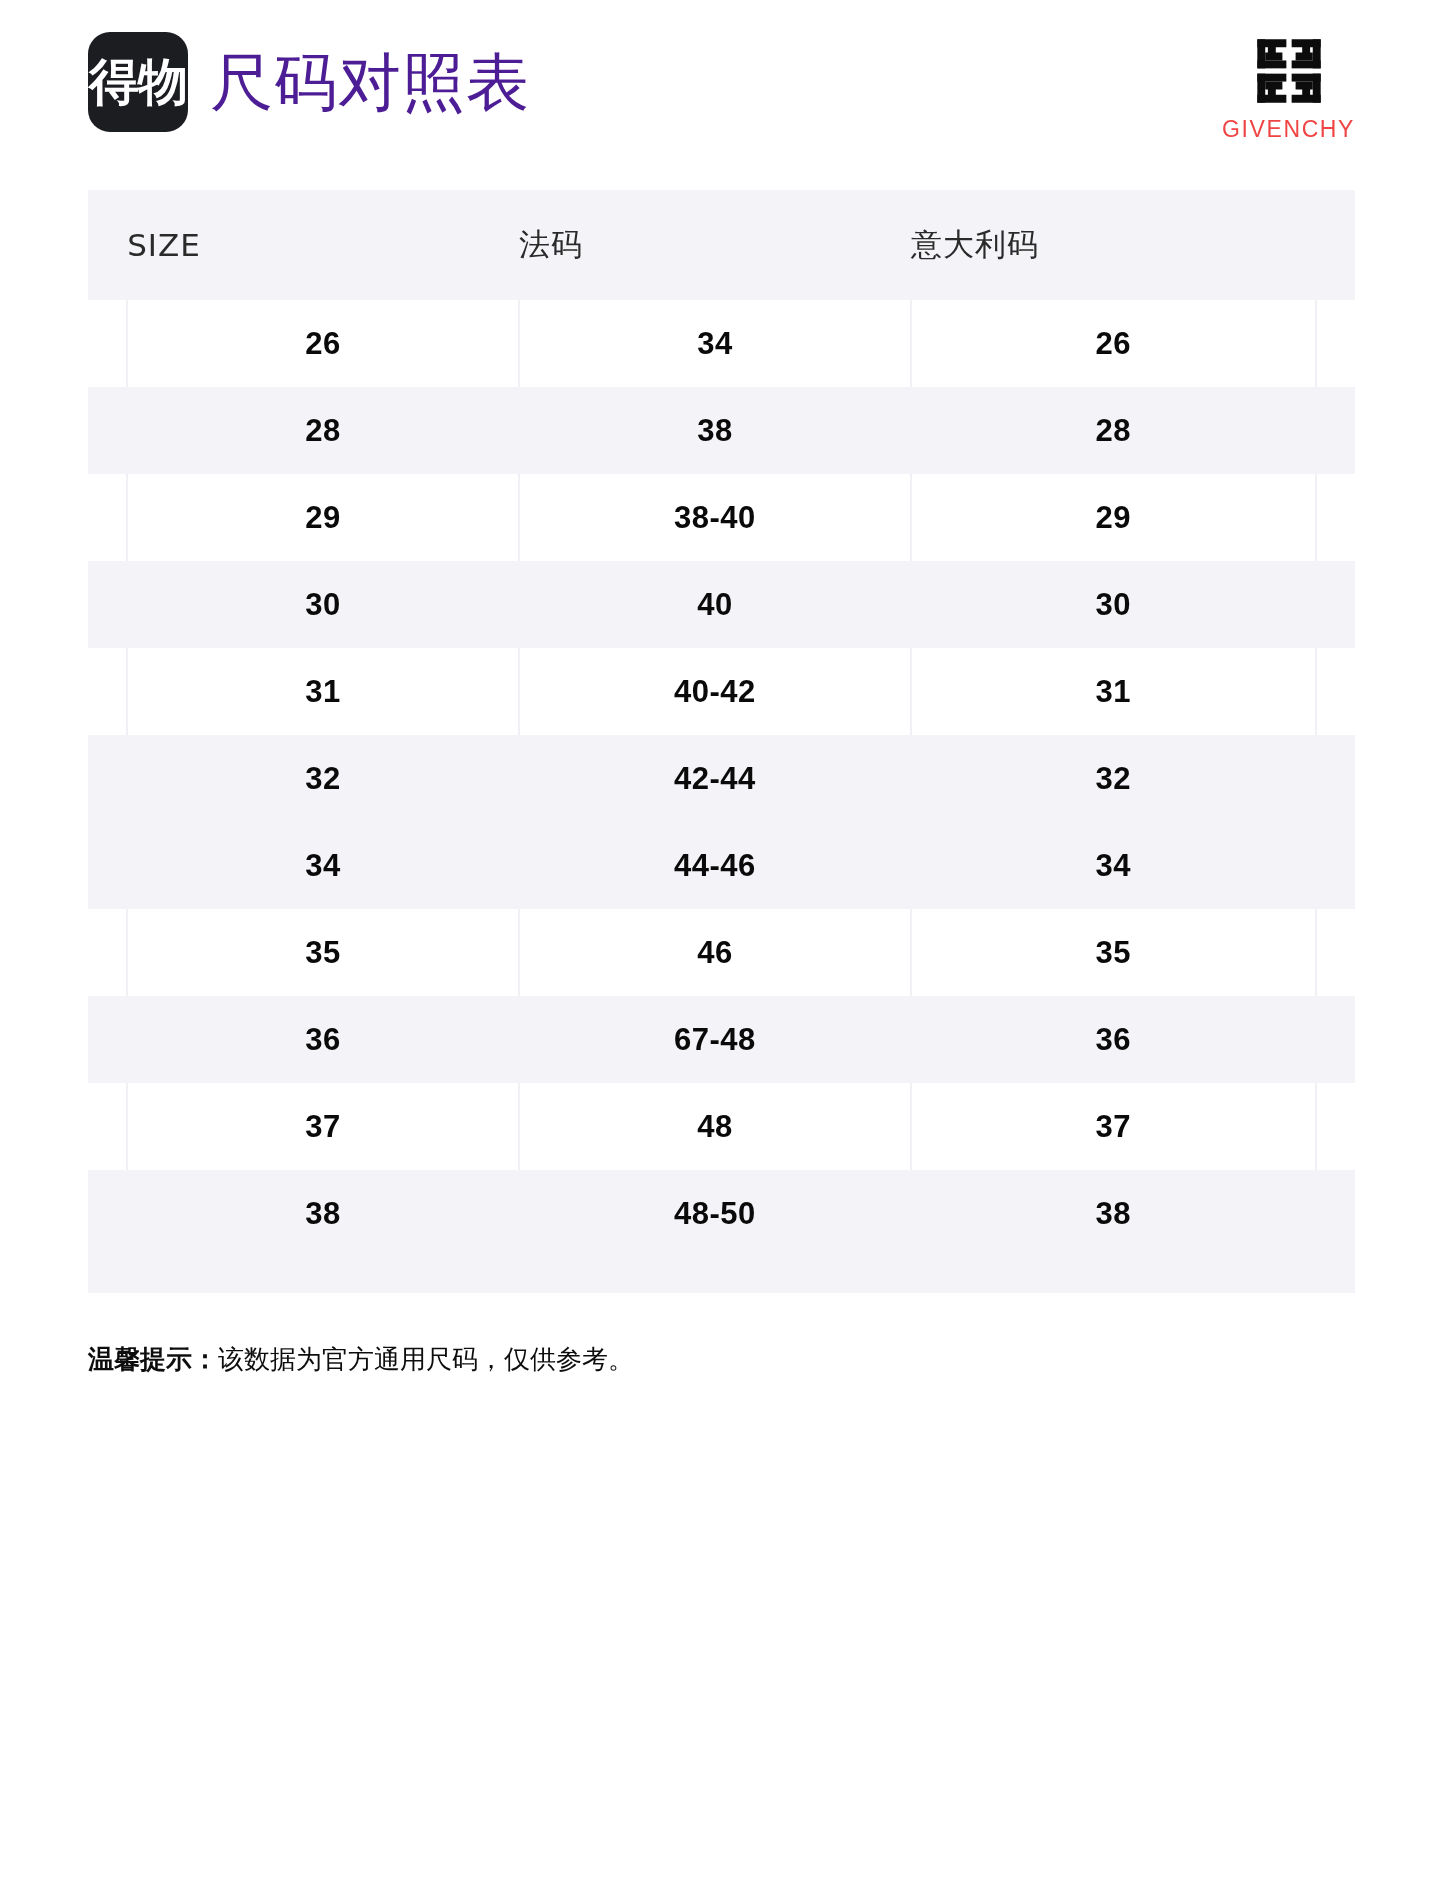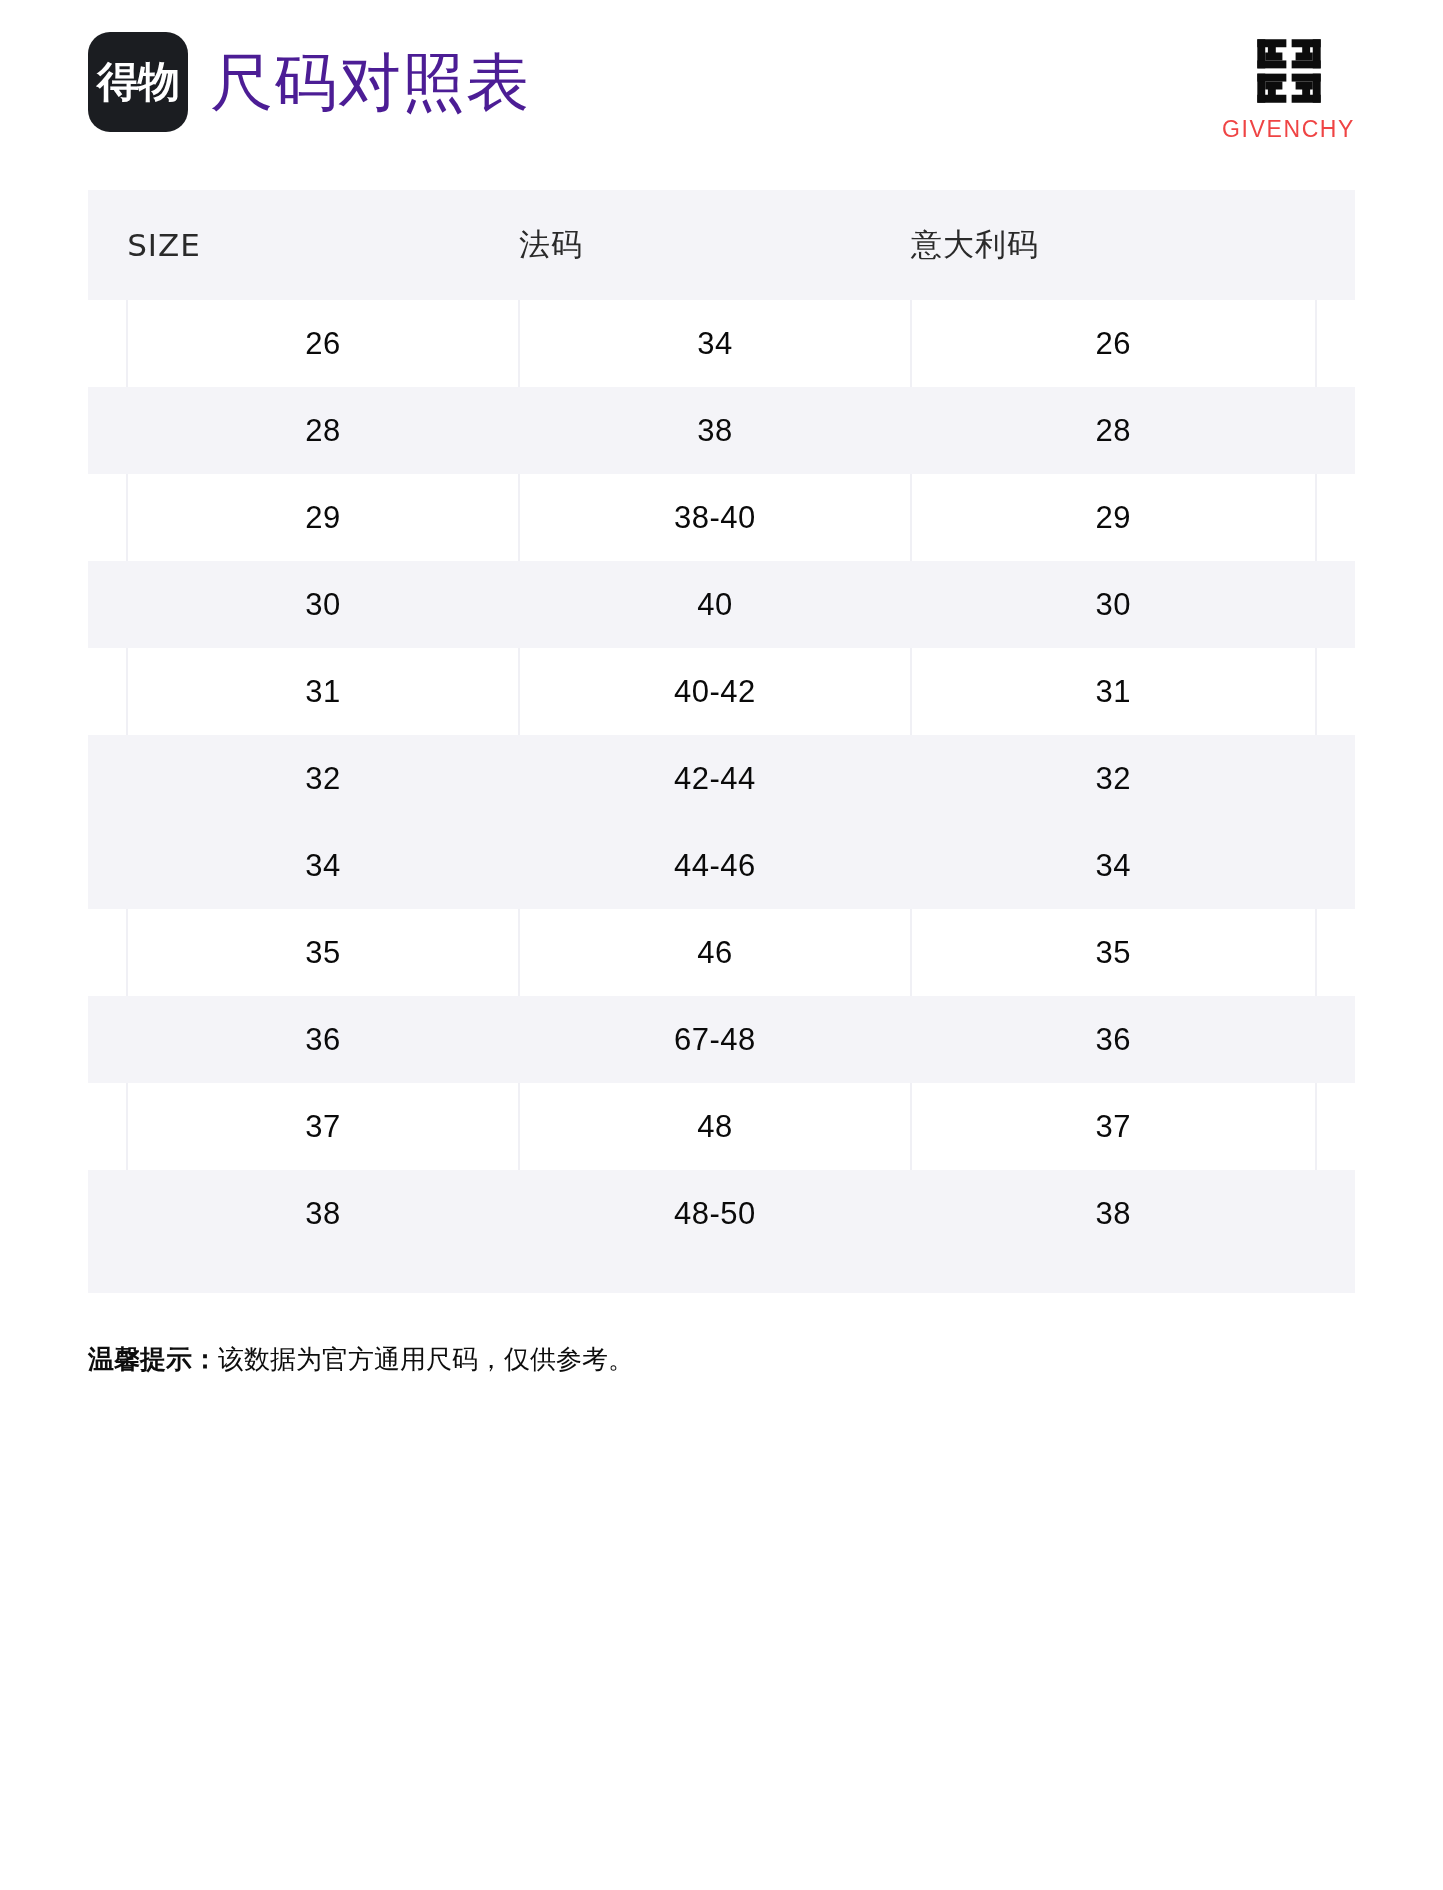--- a/index.html
+++ b/index.html
@@ -45,21 +45,21 @@
     background: #1b1d21;
     border-radius: 22px;
     display: flex;
     align-items: center;
     justify-content: center;
     flex: 0 0 auto;
   }
 
   .dewu-logo-text {
     color: #ffffff;
-    font-size: 42px;
+    font-size: 50px;
     font-weight: bold;
     line-height: 1;
     letter-spacing: -1px;
     font-family: "DejaVu Sans", "Liberation Sans", sans-serif;
   }
 
   .page-title {
     font-size: 63px;
     font-weight: 400;
     line-height: 1;
@@ -114,21 +114,21 @@
     text-align: left;
     letter-spacing: 1px;
     font-family: "DejaVu Sans", "Liberation Sans", sans-serif;
   }
 
   .size-table td {
     height: 87px;
     text-align: center;
     vertical-align: middle;
     font-size: 31px;
-    font-weight: normal;
+    font-weight: bold;
     color: #0a0a0a;
     font-family: "Liberation Sans", sans-serif;
     letter-spacing: 0.5px;
   }
 
   .size-table tbody tr.row-odd td {
     background: #ffffff;
     border-right: 2px solid #f0f0f5;
   }
 

